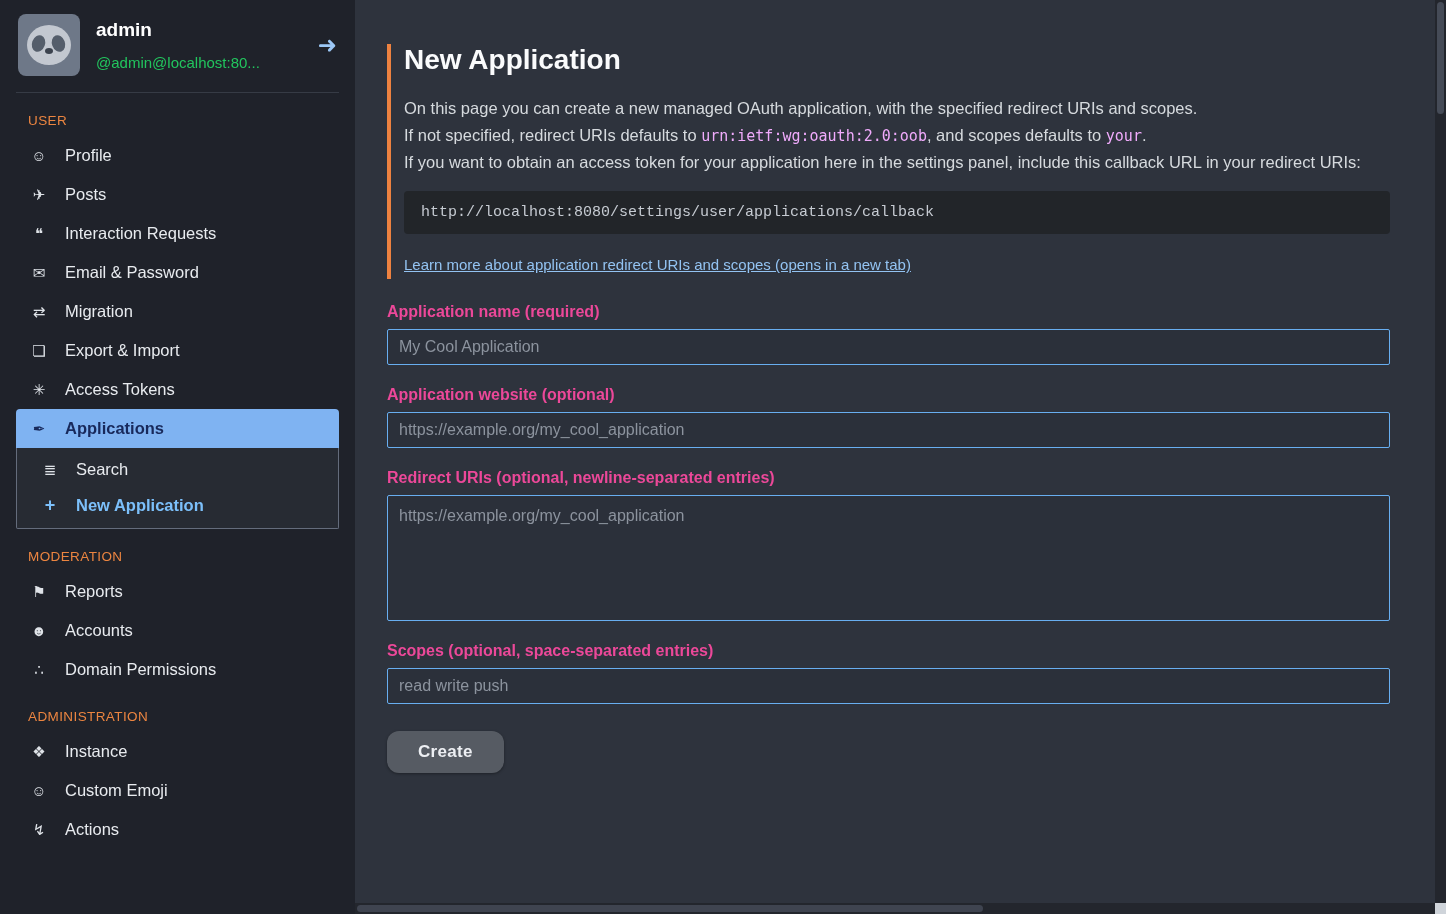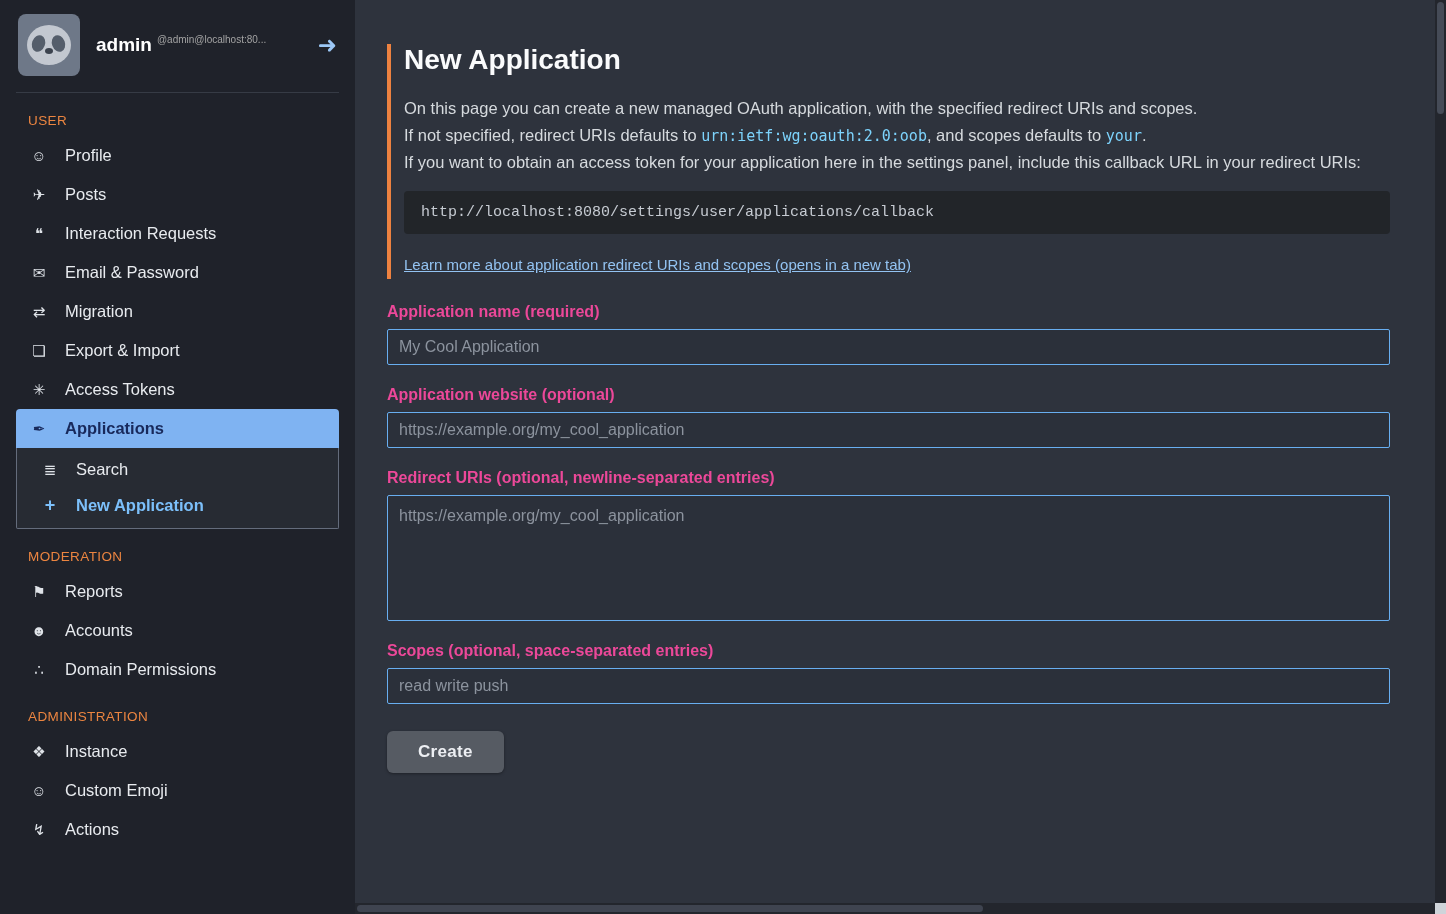--- a/index.html
+++ b/index.html
@@ -9,55 +9,55 @@
 
   
   .sidebar { width: 355px; min-width: 355px; background: #1f222a; padding: 0 16px; overflow: hidden; }
   .user-card { display: flex; align-items: center; gap: 16px; padding: 14px 2px 16px 2px; border-bottom: 1px solid #363b45; }
   .avatar { width: 62px; height: 62px; border-radius: 8px; background: #6e7888; position: relative; overflow: hidden; flex-shrink: 0; }
   .avatar .face { position: absolute; left: 9px; top: 11px; width: 44px; height: 40px; border-radius: 50%; background: #c3c8d0; }
   .avatar .eye { position: absolute; width: 13px; height: 17px; border-radius: 50%; background: #555e6b; top: 21px; }
   .avatar .eye.l { left: 14px; transform: rotate(20deg); }
   .avatar .eye.r { left: 34px; transform: rotate(-20deg); }
   .avatar .nose { position: absolute; left: 27px; top: 34px; width: 8px; height: 6px; border-radius: 50%; background: #3c434e; }
-  .user-meta { display: flex; gap: 5px; overflow: hidden; }
+  .user-meta { display: flex; flex-direction: column; gap: 13px; overflow: hidden; }
   .user-name { font-size: 19px; font-weight: bold; color: #ffffff; }
-  .user-handle { font-size: 10px; color: #a3a3a3; white-space: nowrap; overflow: hidden; text-overflow: ellipsis; max-width: 180px; }
+  .user-handle { font-size: 15px; color: #22c55e; white-space: nowrap; overflow: hidden; text-overflow: ellipsis; max-width: 180px; }
   .logout { margin-left: auto; color: #9cc8f6; font-size: 23px; cursor: pointer; flex-shrink: 0; }
 
   .section-header { margin: 20px 12px 8px 12px; color: #ec8540; font-weight: normal; font-size: 13.5px; letter-spacing: 0.4px; }
   .nav-item { display: flex; align-items: center; gap: 15px; padding: 10px 12px; color: #e8ebef; font-size: 16.5px; cursor: pointer; }
   .nav-item .icon { width: 22px; text-align: center; font-size: 15px; color: #dfe3e8; }
   .nav-item.selected { background: #7fb3f2; color: #18295b; font-weight: bold; border-radius: 4px 4px 0 0; }
   .nav-item.selected .icon { color: #18295b; }
   .submenu { border: 1px solid #646c7c; border-top: none; border-radius: 0 0 2px 2px; background: #272b33; padding: 4px 0; }
   .submenu .nav-item { padding: 8px 12px 8px 22px; }
   .submenu .nav-item.active { color: #7cc0fb; font-weight: bold; }
   .submenu .nav-item.active .icon { color: #7cc0fb; font-size: 18px; }
 
   
   .main { flex: 1; position: relative; background: #2e333d; padding: 42px 56px 0 32px; overflow: hidden; }
   .intro { border-left: 4px solid #ee8240; padding-left: 13px; margin-bottom: 24px; }
   h1.page-title { font-size: 28px; font-weight: bold; color: #fafbfc; margin: 2px 0 20px 0; }
   .intro p { font-size: 16.5px; color: #d6dade; line-height: 1.5; margin: 0 0 2px 0; }
-  .intro code { font-family: "DejaVu Sans Mono", "Liberation Mono", monospace; font-size: 15px; color: #7dd3fc; }
+  .intro code { font-family: "DejaVu Sans Mono", "Liberation Mono", monospace; font-size: 15px; color: #f0abfc; }
   .codeblock { background: #222529; border-radius: 4px; padding: 13px 17px; margin: 17px 0 22px 0; font-family: Liberation Mono, monospace; font-size: 15px; color: #c6cbd2; }
   .learn-link { color: #93c3f2; font-size: 15px; text-decoration: underline; display: inline-block; margin-bottom: 6px; cursor: pointer; }
 
   .form-group { margin-bottom: 21px; }
   .form-group label { display: block; font-weight: bold; font-size: 16px; color: #ec4899; margin-bottom: 8px; }
   .form-group input, .form-group textarea {
     width: 100%; background: #2b303a; border: 1px solid #68aef0; border-radius: 2px;
     padding: 8px 11px; color: #84cc16; font-size: 16px; font-family: "Liberation Sans", "DejaVu Sans", sans-serif;
     outline: none; display: block;
   }
   .form-group input::placeholder, .form-group textarea::placeholder { color: #8c939e; opacity: 1; }
   .form-group textarea { height: 126px; resize: none; line-height: 1.45; }
   .create-btn { margin-top: 6px; background: #565b63; color: #edeff3; font-weight: bold; font-size: 17px;
-    padding: 11px 31px; border: none; border-radius: 6px; letter-spacing: 0.3px; cursor: pointer;
+    padding: 11px 31px; border: none; border-radius: 12px; letter-spacing: 0.3px; cursor: pointer;
     box-shadow: 0 1px 3px rgba(0,0,0,0.35); font-family: "Liberation Sans", "DejaVu Sans", sans-serif; }
 
   
   .vscroll { position: absolute; top: 0; right: 0; bottom: 11px; width: 11px; background: #23262d; }
   .vscroll .thumb { position: absolute; top: 2px; left: 2px; width: 7px; height: 112px; background: #454b57; border-radius: 4px; }
   .hscroll { position: absolute; left: 0; right: 11px; bottom: 0; height: 11px; background: #23262d; }
   .hscroll .thumb { position: absolute; top: 2px; left: 2px; height: 7px; width: 58%; background: #3f4450; border-radius: 4px; }
   .scroll-corner { position: absolute; right: 0; bottom: 0; width: 11px; height: 11px; background: #cfd4da; }
 </style>
 </head>

